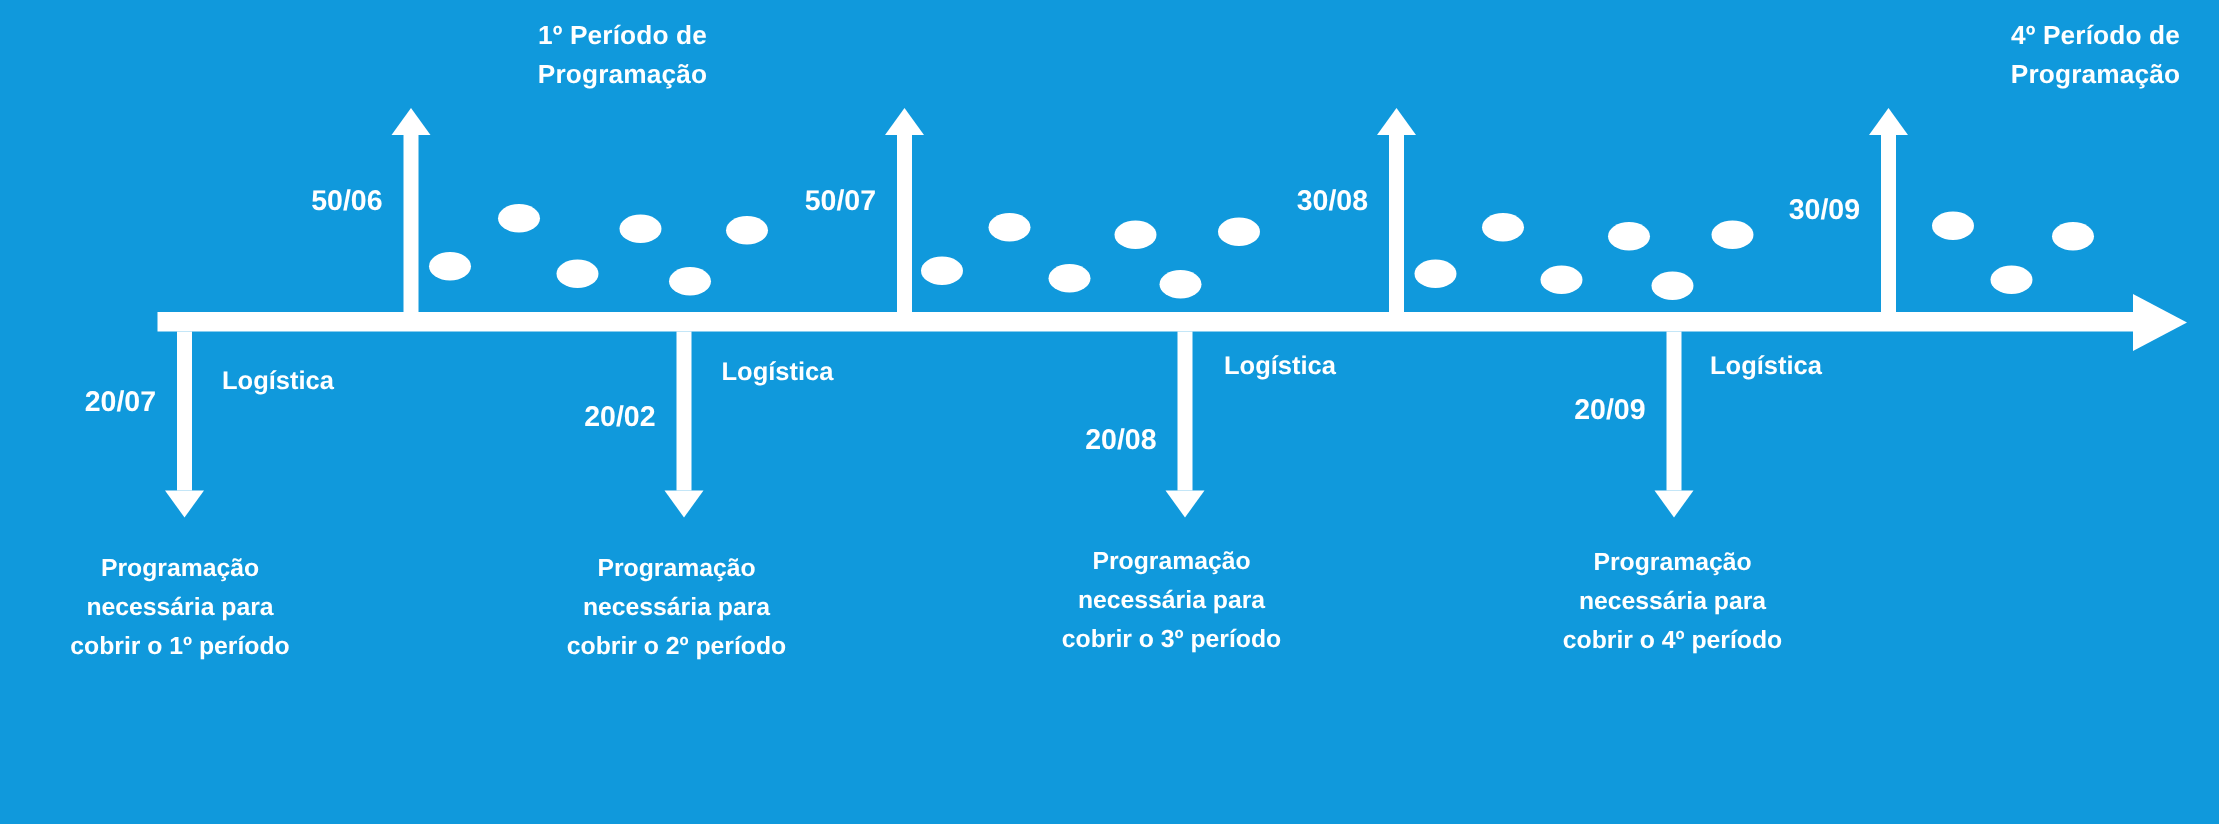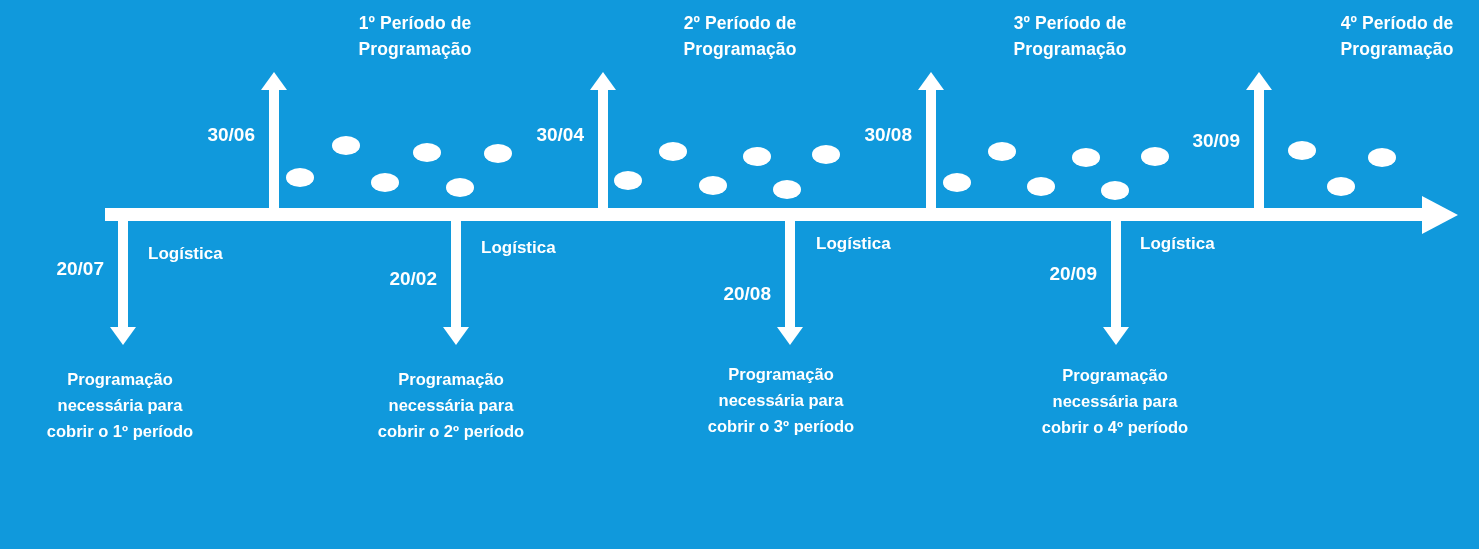--- a/index.html
+++ b/index.html
@@ -129,24 +129,20 @@
     white-space:nowrap;
   }
 </style>
 </head>
 <body style="background: rgb(16, 153, 220);">
 
 <div id="stage">
 
   <div class="period-title" style="left:300px;top:10px;">1º Período de
 Programação</div>
-  <div class="period-title" style="left:625px;top:10px;">2º Período de
-Programação</div>
-  <div class="period-title" style="left:955px;top:10px;">3º Período de
-Programação</div>
   <div class="period-title" style="left:1282px;top:10px;">4º Período de
 Programação</div>
 
   <div class="axis-line"></div>
   <div class="axis-head"></div>
 
   <div class="up-arrow" style="left:261px;top:72px;height:146px;">
     <div class="head"></div>
     <div class="stem" style="height:130px;"></div>
   </div>
@@ -156,22 +152,22 @@
   </div>
   <div class="up-arrow" style="left:918px;top:72px;height:146px;">
     <div class="head"></div>
     <div class="stem" style="height:130px;"></div>
   </div>
   <div class="up-arrow" style="left:1246px;top:72px;height:146px;">
     <div class="head"></div>
     <div class="stem" style="height:130px;"></div>
   </div>
 
-  <div class="date-top" style="left:165px;top:124px;">30/06</div>
-  <div class="date-top" style="left:494px;top:124px;">30/04</div>
+  <div class="date-top" style="left:165px;top:124px;">50/06</div>
+  <div class="date-top" style="left:494px;top:124px;">50/07</div>
   <div class="date-top" style="left:822px;top:124px;">30/08</div>
   <div class="date-top" style="left:1150px;top:130px;">30/09</div>
 
   <div class="abs">
     <div class="dot" style="left:332px;top:136px;"></div>
     <div class="dot" style="left:413px;top:143px;"></div>
     <div class="dot" style="left:484px;top:144px;"></div>
     <div class="dot" style="left:286px;top:168px;"></div>
     <div class="dot" style="left:371px;top:173px;"></div>
     <div class="dot" style="left:446px;top:178px;"></div>

